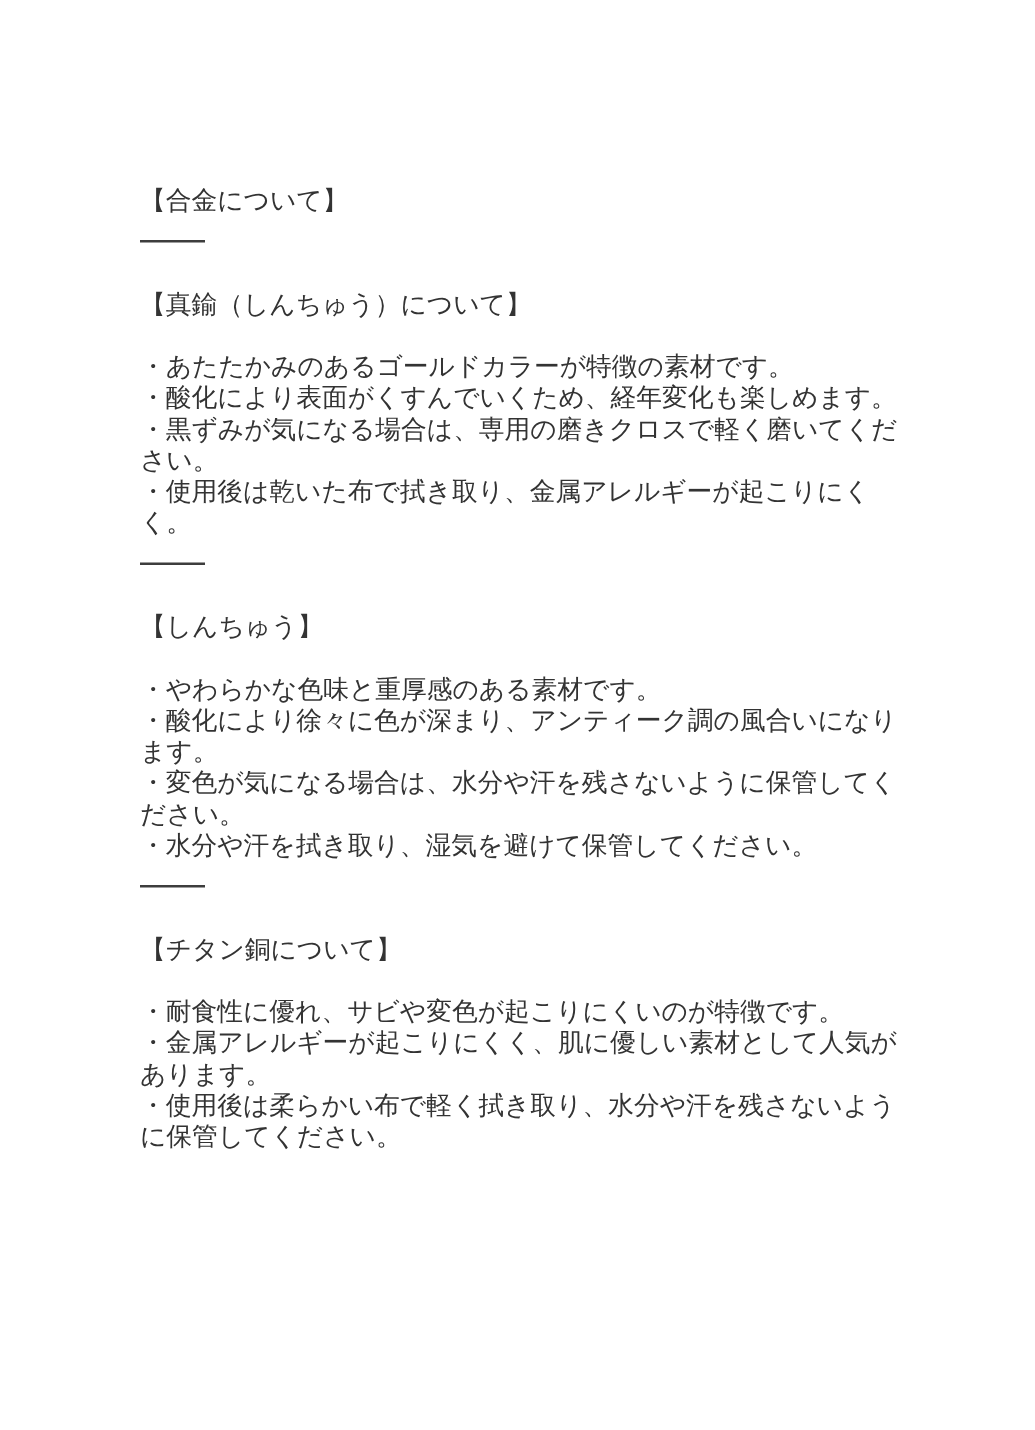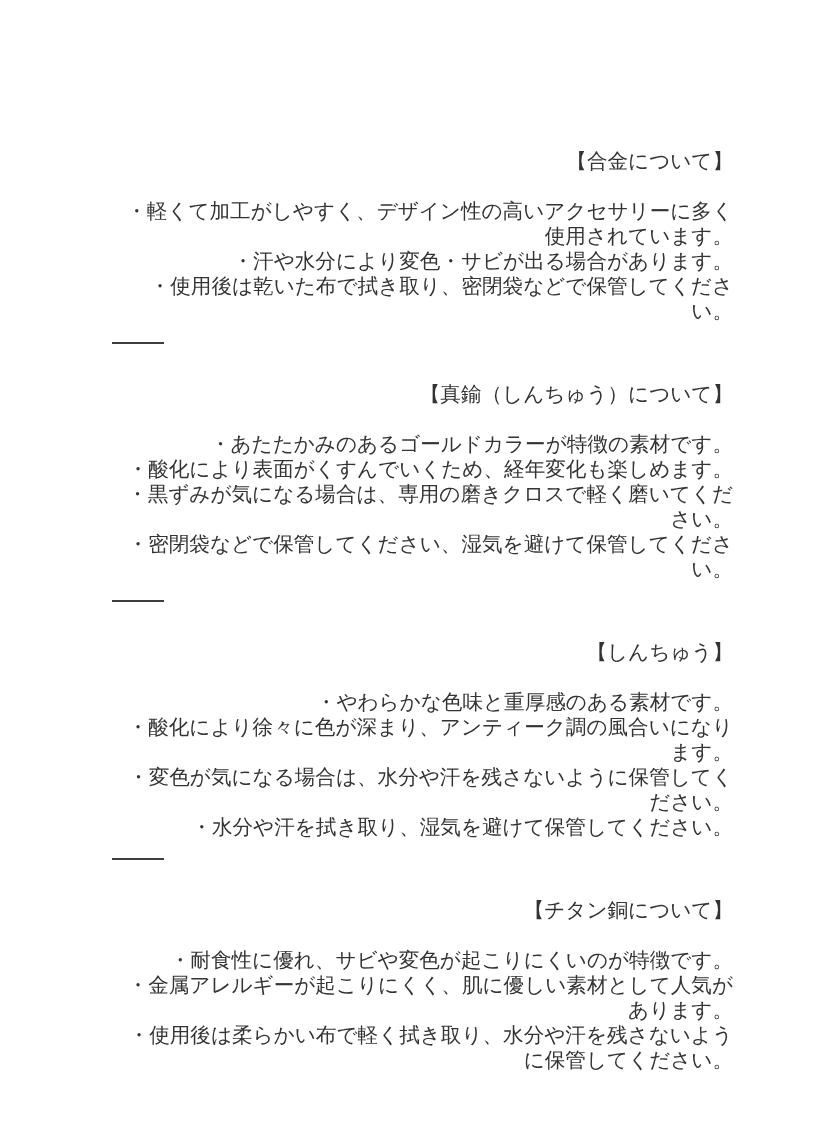--- a/index.html
+++ b/index.html
@@ -19,21 +19,21 @@
     left: 112px;
     top: 148px;
     width: 621px;
     font-size: 20.6px;
     line-height: 25px;
     color: #333333;
     letter-spacing: 0;
     word-break: normal;
     line-break: strict;
     overflow-wrap: break-word;
-    text-align: right;
+    text-align: left;
   }
   .section-title {
     margin: 0;
     font-weight: normal;
     white-space: nowrap;
   }
   .bullets {
     margin: 25px 0 0 0;
   }
   .bullet-line {
@@ -50,38 +50,33 @@
     background: #3d3d3d;
   }
 </style>
 </head>
 <body style="background: rgb(255, 255, 255);">
 
 <div class="content" style="color: rgb(51, 51, 51);">
 
   <div>
     <div class="section-title">【合金について】</div>
-    <div class="bullets">
-      <div class="bullet-line">・軽くて加工がしやすく、デザイン性の高いアクセサリーに多く使用されています。</div>
-      <div class="bullet-line">・汗や水分により変色・サビが出る場合があります。</div>
-      <div class="bullet-line">・使用後は乾いた布で拭き取り、密閉袋などで保管してください。</div>
-    </div>
   </div>
 
   <div class="divider">
     <div class="divider-bar" style="background: rgb(61, 61, 61);"></div>
   </div>
 
   <div>
     <div class="section-title">【真鍮（しんちゅう）について】</div>
     <div class="bullets">
       <div class="bullet-line">・あたたかみのあるゴールドカラーが特徴の素材です。</div>
       <div class="bullet-line">・酸化により表面がくすんでいくため、経年変化も楽しめます。</div>
       <div class="bullet-line">・黒ずみが気になる場合は、専用の磨きクロスで軽く磨いてください。</div>
-      <div class="bullet-line">・密閉袋などで保管してください、湿気を避けて保管してください。</div>
+      <div class="bullet-line">・使用後は乾いた布で拭き取り、金属アレルギーが起こりにくく。</div>
     </div>
   </div>
 
   <div class="divider">
     <div class="divider-bar" style="background: rgb(61, 61, 61);"></div>
   </div>
 
   <div>
     <div class="section-title">【しんちゅう】</div>
     <div class="bullets">

